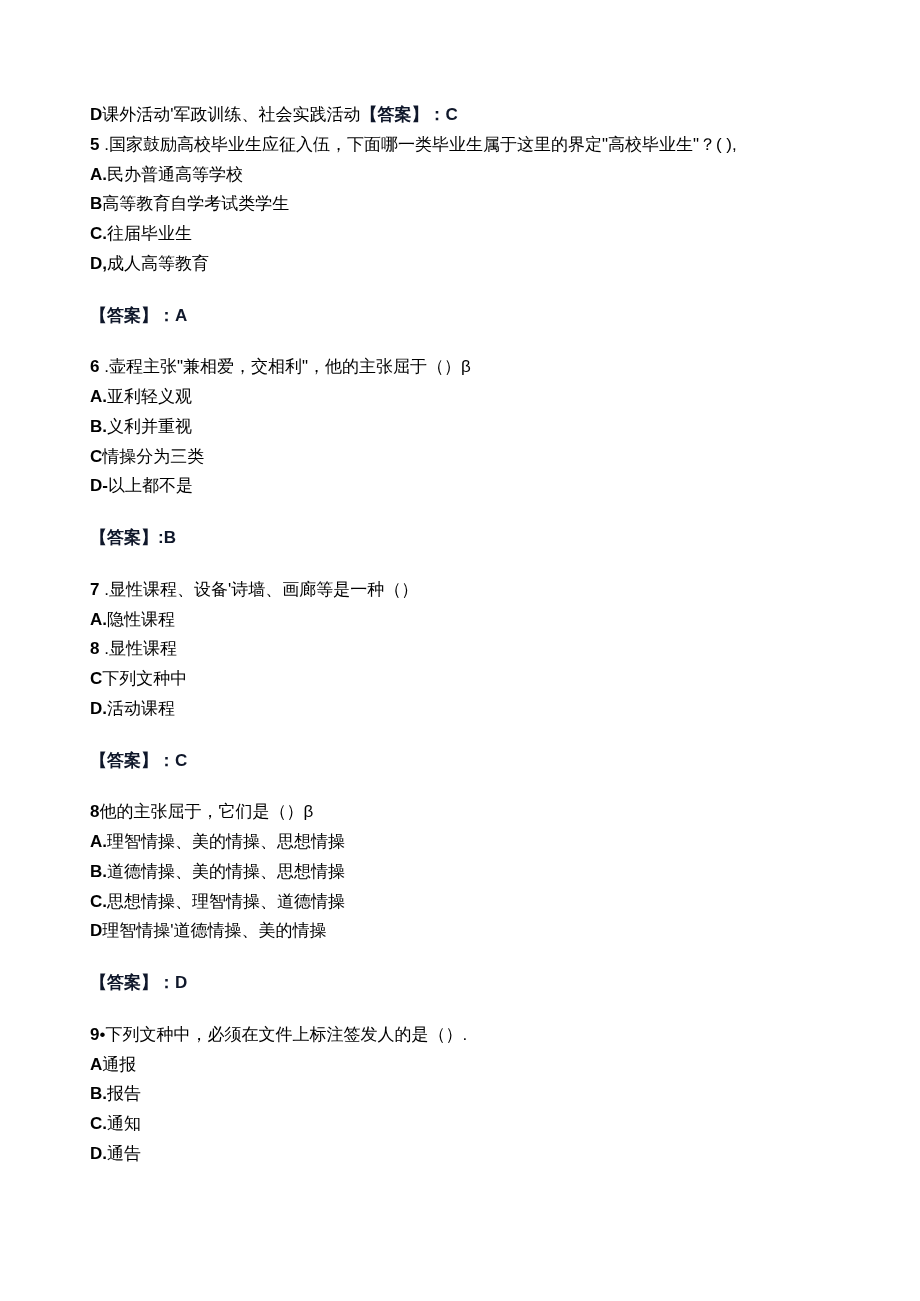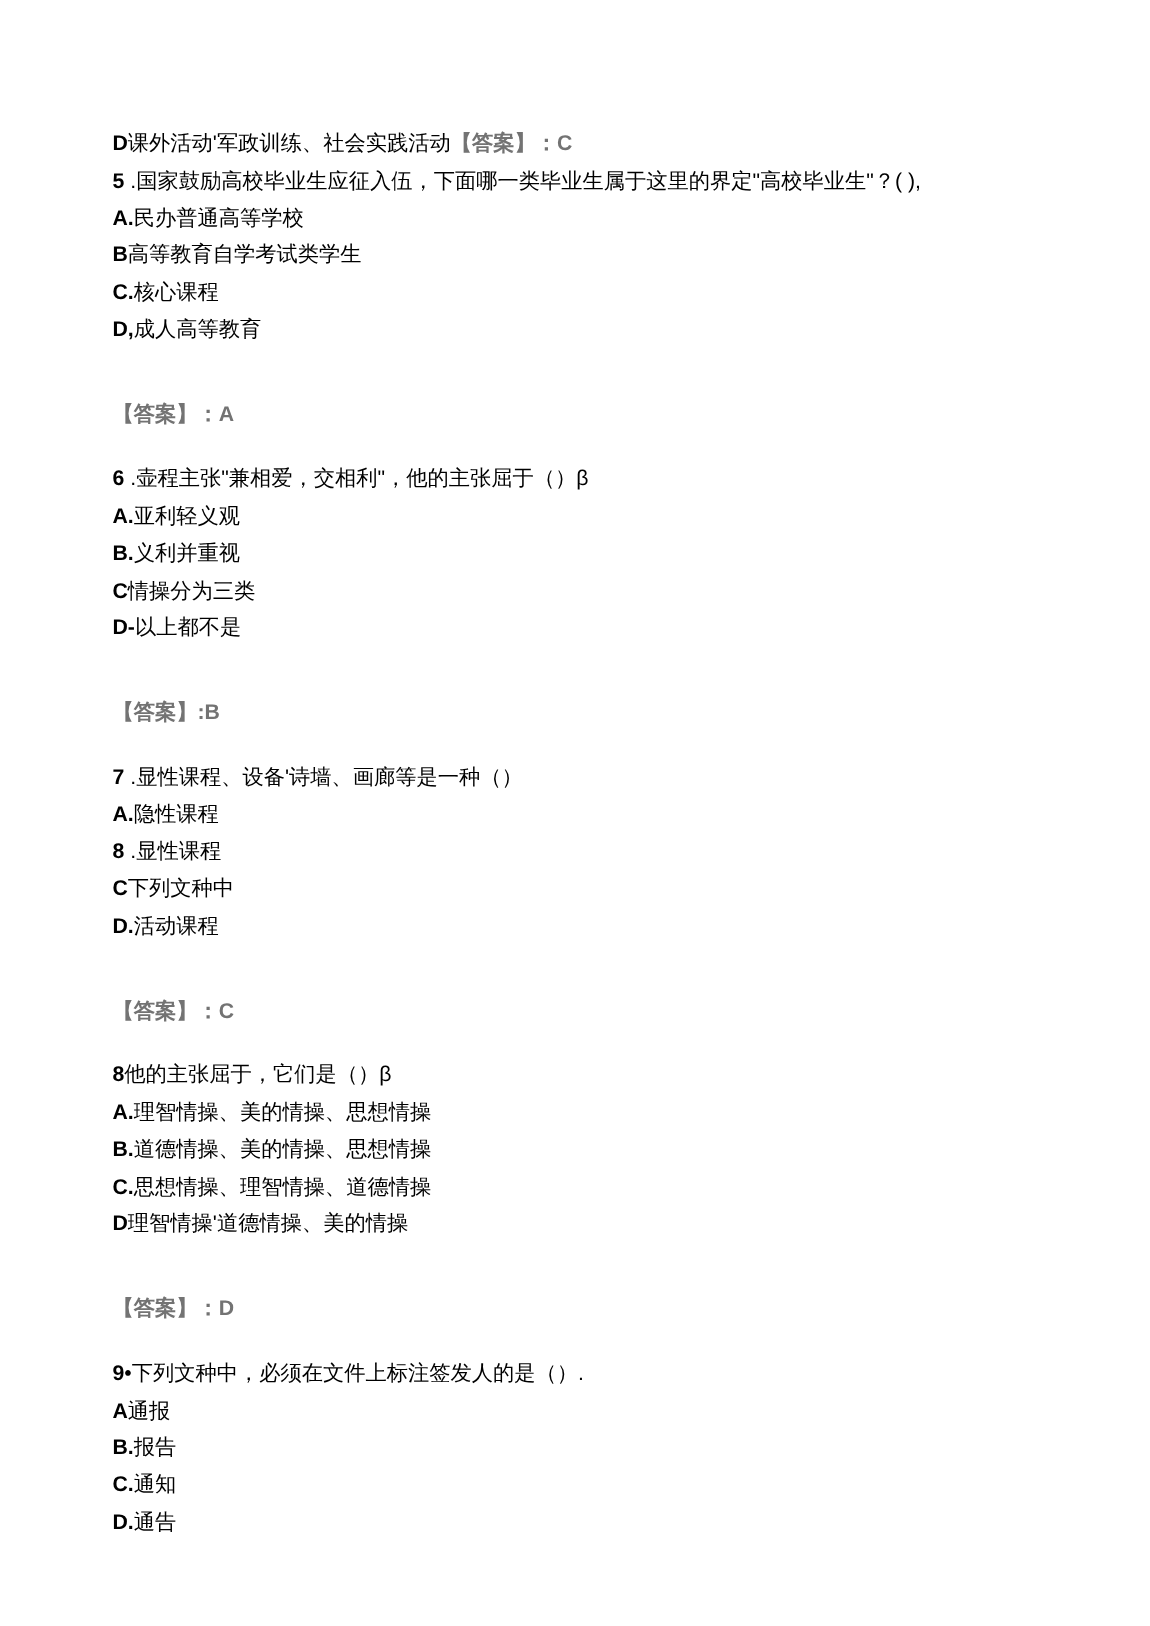--- a/index.html
+++ b/index.html
@@ -17,24 +17,24 @@
       width: 920px;
     }
     .line {
       margin: 0;
       white-space: normal;
     }
     .bold {
       font-weight: bold;
     }
     .red {
-      color: #737373;
+      color: #0f172a;
     }
     .answer-block {
-      margin-top: 38px;
+      margin-top: 22px;
       margin-bottom: 22px;
     }
     .inline-prefix {
       font-weight: bold;
     }
   </style>
 </head>
 <body>
 
 <div class="line">
@@ -44,21 +44,21 @@
 <div class="line">
   <span class="inline-prefix">5</span><span>  .国家鼓励高校毕业生应征入伍，下面哪一类毕业生属于这里的界定"高校毕业生"？( ),</span>
 </div>
 <div class="line">
   <span class="inline-prefix">A.</span><span>民办普通高等学校</span>
 </div>
 <div class="line">
   <span class="inline-prefix">B</span><span>高等教育自学考试类学生</span>
 </div>
 <div class="line">
-  <span class="inline-prefix">C.</span><span>核心课程</span>
+  <span class="inline-prefix">C.</span><span>往届毕业生</span>
 </div>
 <div class="line">
   <span class="inline-prefix">D,</span><span>成人高等教育</span>
 </div>
 
 <div class="line answer-block red bold">【答案】：A</div>
 
 <div class="line">
   <span class="inline-prefix">6</span><span>  .壶程主张"兼相爱，交相利"，他的主张屈于（）β</span>
 </div>

